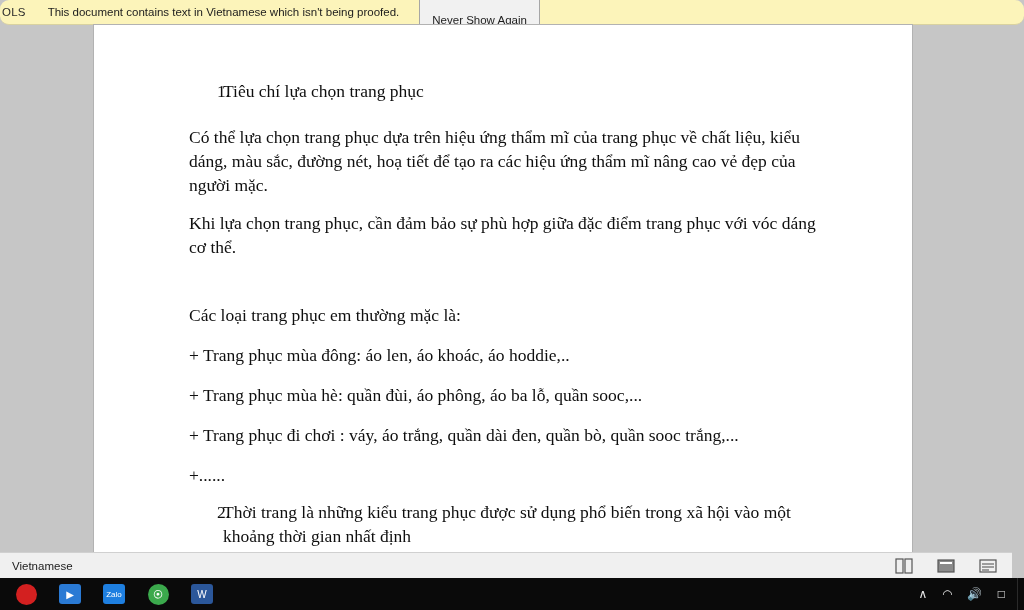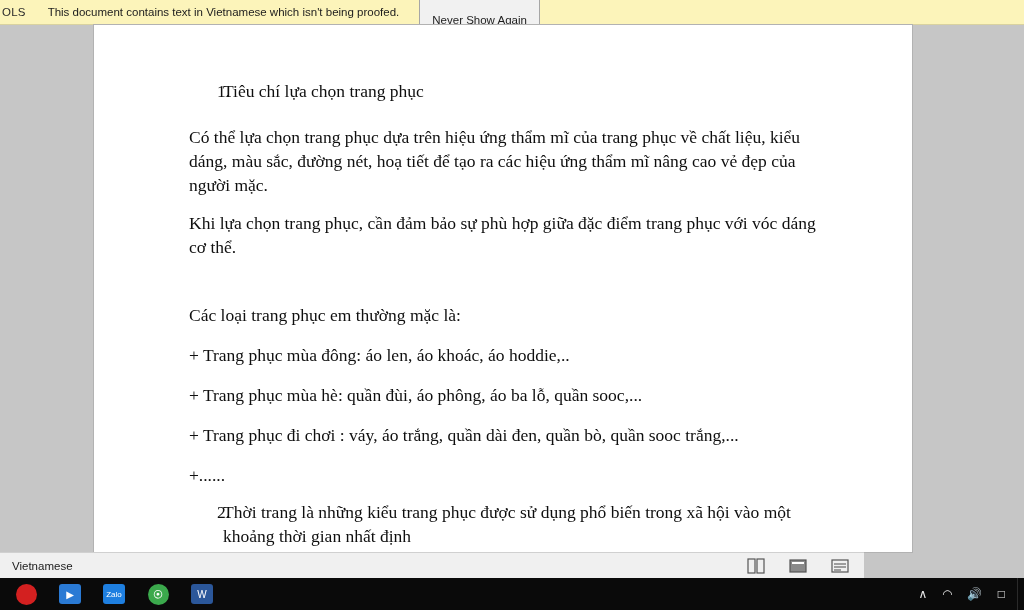--- a/index.html
+++ b/index.html
@@ -24,20 +24,21 @@
   .notice-bar {
     position: absolute;
     top: 0; left: 0;
     width: 1024px;
     height: 25px;
     background: #fcf4ba;
     border-bottom: 1px solid #d9d2a0;
     display: flex;
     align-items: center;
     box-sizing: border-box;
+    border-radius: 9px;
   }
   .notice-tools {
     font-size: 11.5px;
     color: #2b2b2b;
     padding-left: 2px;
     letter-spacing: .2px;
   }
   .notice-text {
     font-size: 11.5px;
     color: #1c1c1c;
@@ -101,21 +102,21 @@
 
   p.para { margin: 0 0 13px 0; }
   p.gap-top { margin-top: 44px; }
   p.item { margin: 16px 0 12px 0; }
   .indent-sub { padding-left: 28px; margin: 0 0 8px 0; }
 
   
   .status-bar {
     position: absolute;
     top: 552px; left: 0;
-    width: 864px;
+    width: 1012px;
     height: 26px;
     background: #f0f0f0;
     border-top: 1px solid #d0d0d0;
     display: flex;
     align-items: center;
     box-sizing: border-box;
   }
   .status-lang {
     font-size: 11.5px;
     color: #1b1b1b;

